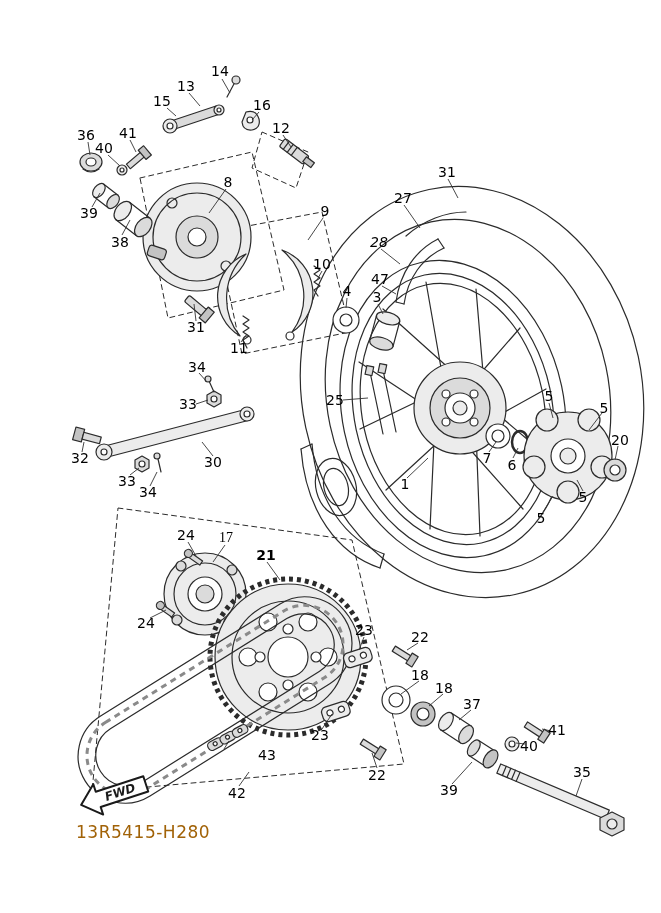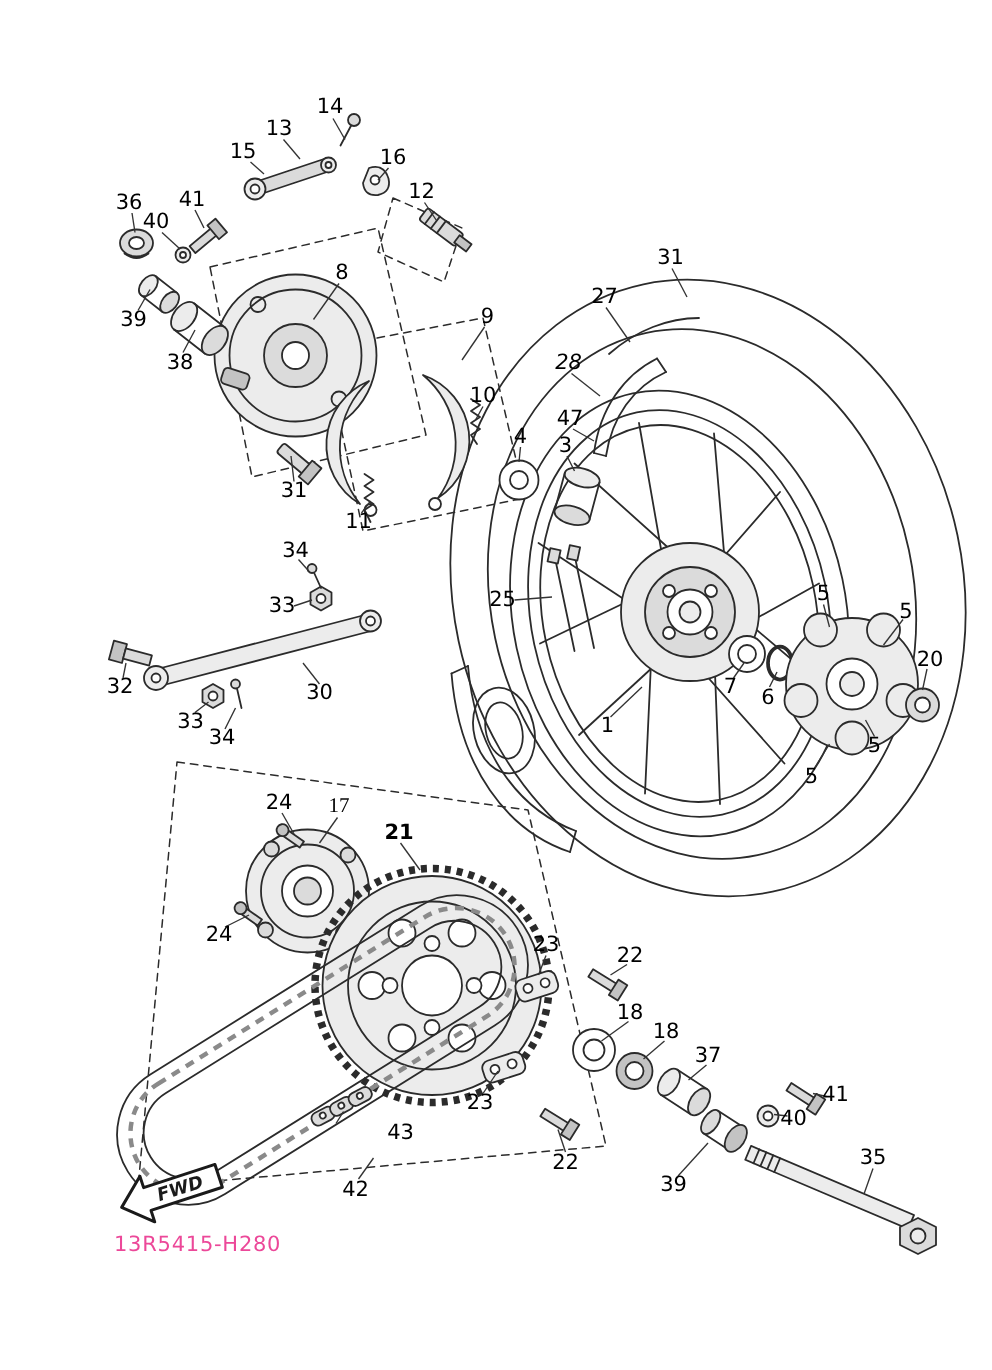--- a/index.html
+++ b/index.html
@@ -17,21 +17,21 @@
   .dash { stroke-dasharray:5 4; stroke-width:1; fill:none; }
   .leader { stroke:#333333; stroke-width:0.9; }
   
   .callout-layer { position:absolute; left:0; top:0; width:661px; height:791px; }
   .callout {
     position:absolute; transform:translate(-50%,-50%);
     font-size:14px; color:#000; line-height:1; white-space:nowrap;
   }
   .diagram-code {
     position:absolute; left:76px; top:822px;
-    font-size:14px; letter-spacing:0.5px; color:#ec4899;
+    font-size:17px; letter-spacing:0.5px; color:#a16207;
   }
   .fwd { position:absolute; left:78px; top:776px; transform:rotate(-18deg); }
   .fwd text { font-style:italic; font-weight:bold; font-size:12px; fill:#1a1a1a;
               font-family:"DejaVu Sans", sans-serif; }
 </style>
 </head>
 <body>
 
 <div class="stage">
 

